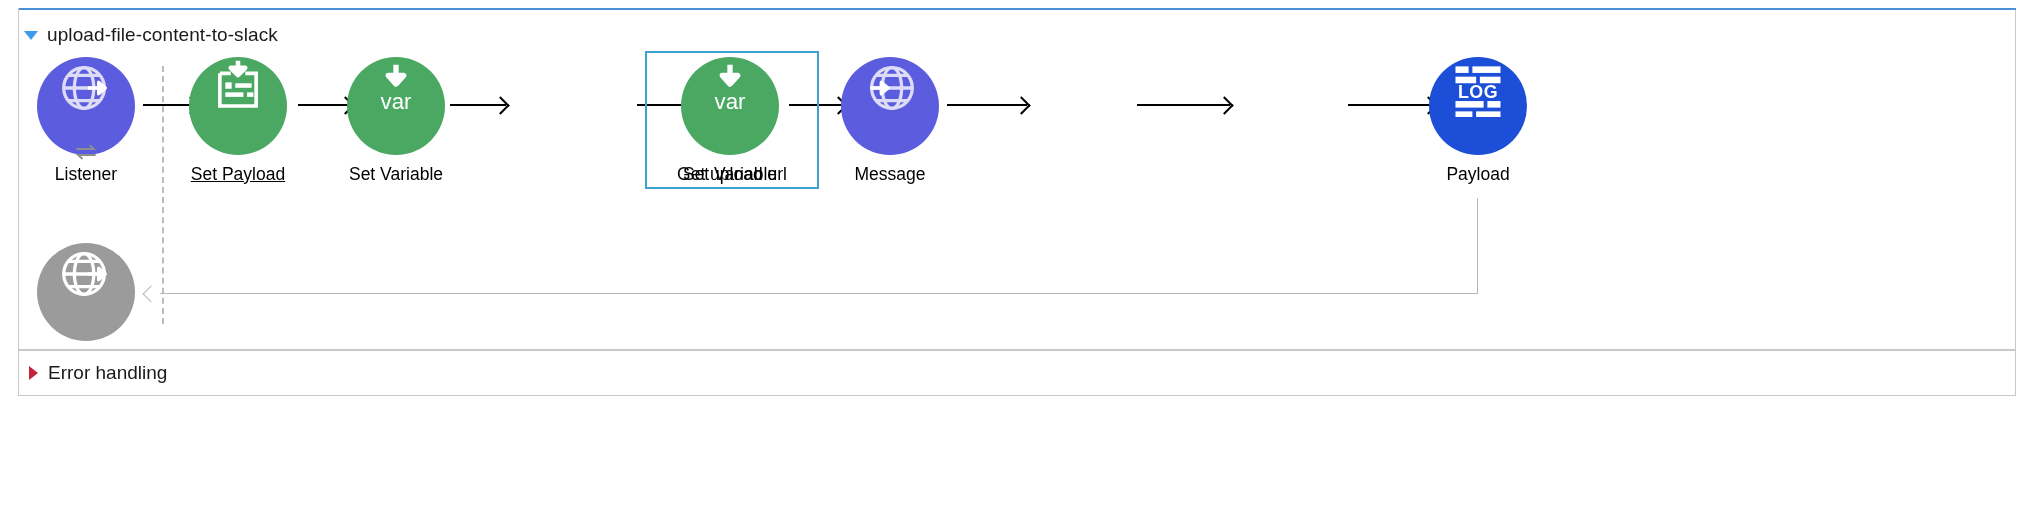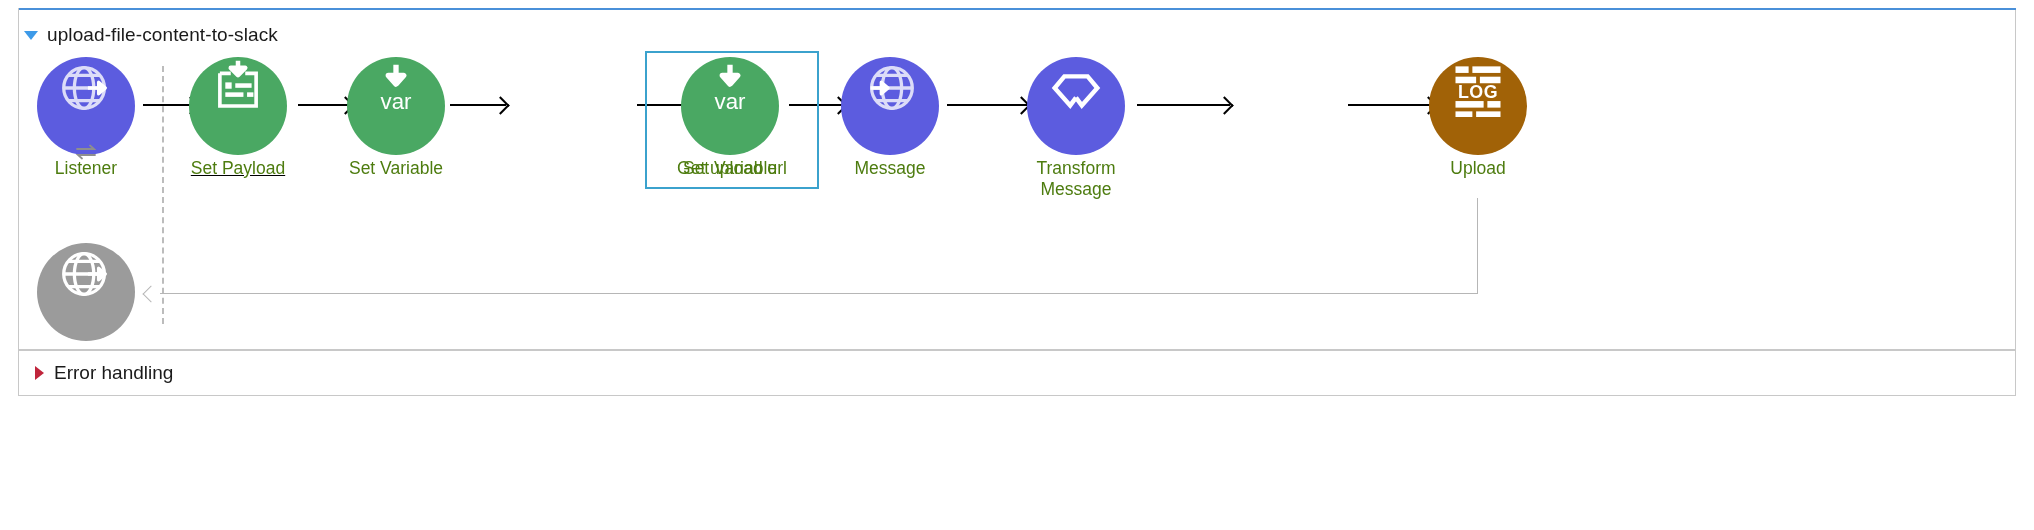--- a/index.html
+++ b/index.html
@@ -91,24 +91,24 @@
     margin: 0 auto;
     position: relative;
     display: flex;
     align-items: flex-start;
     justify-content: center;
   }
   .node .circle.bare {
     background: transparent !important;
   }
   .node .label {
-    margin-top: 3px;
+    margin-top: 9px;
     font-size: 17.5px;
     line-height: 21px;
-    color: #4d7c0f;
+    color: #000000;
     white-space: pre-line;
   }
   .selection-box {
     position: absolute;
     border: 2px solid #3ba2cd;
     box-sizing: border-box;
     background: transparent;
   }
 
   
@@ -150,21 +150,20 @@
     position: absolute;
     left: 18px;
     top: 350px;
     width: 1998px;
     height: 46px;
     background: #ffffff;
     border: 1px solid #c8c8c8;
     box-sizing: border-box;
     display: flex;
     align-items: center;
-    padding-left: 6px;
     gap: 10px;
   }
   .error-label {
     font-size: 19px;
     color: #1a1a1a;
   }
 
   
   .gutter-line {
     position: absolute;
@@ -295,49 +294,37 @@
           <line x1="13" y1="32" x2="55" y2="32"></line>
           <line x1="17.5" y1="19" x2="50.5" y2="19"></line>
           <line x1="17.5" y1="45" x2="50.5" y2="45"></line>
         </g>
         <path d="M12 32 L28 32 M23 26 L30 32 L23 38 Z" fill="#ffffff" stroke="#ffffff" stroke-width="3.4" stroke-linejoin="round"></path>
       </svg>
     </div>
     <div class="label">Message</div>
   </div>
 
-  <div class="node" style="left:1001px;top:57px;">
-    <div class="circle" style="background:#5c5cdf;">
-      <svg width="62" height="62" viewBox="0 0 64 64">
-        <g fill="none" stroke="#ffffff" stroke-width="4.6" stroke-linejoin="miter">
-          <path d="M32 20 L20 20 L10 32 L26 50 L32 42"></path>
-          <path d="M32 20 L44 20 L54 32 L38 50 L32 42"></path>
-        </g>
-      </svg>
-    </div>
-    <div class="label">Transform
-Message</div>
-  </div>
 
 
   <div class="node" style="left:1403px;top:57px;">
-    <div class="circle" style="background:#a16207;">
+    <div class="circle" style="background:#1d4ed8;">
       <svg width="60" height="60" viewBox="0 0 64 64">
         <rect x="8" y="10" width="14" height="7" fill="#ffffff"></rect>
         <rect x="26" y="10" width="30" height="7" fill="#ffffff"></rect>
         <rect x="8" y="21" width="22" height="7" fill="#ffffff"></rect>
         <rect x="34" y="21" width="22" height="7" fill="#ffffff"></rect>
         <text x="32" y="44" font-family="Liberation Sans, sans-serif" font-size="19" font-weight="600" fill="#ffffff" text-anchor="middle" letter-spacing="0.5">LOG</text>
         <rect x="8" y="47" width="30" height="7" fill="#ffffff"></rect>
         <rect x="42" y="47" width="14" height="7" fill="#ffffff"></rect>
         <rect x="8" y="58" width="18" height="6" fill="#ffffff"></rect>
         <rect x="30" y="58" width="26" height="6" fill="#ffffff"></rect>
       </svg>
     </div>
-    <div class="label">Upload</div>
+    <div class="label">Payload</div>
   </div>
 
   <div class="node" style="left:11px;top:243px;">
     <div class="circle" style="background:#9b9b9b;">
       <svg width="62" height="62" viewBox="0 0 64 64">
         <g fill="none" stroke="#ffffff" stroke-width="3.4">
           <circle cx="30" cy="32" r="21"></circle>
           <ellipse cx="30" cy="32" rx="10" ry="21"></ellipse>
           <line x1="9" y1="32" x2="51" y2="32"></line>
           <line x1="13.5" y1="19" x2="46.5" y2="19"></line>

